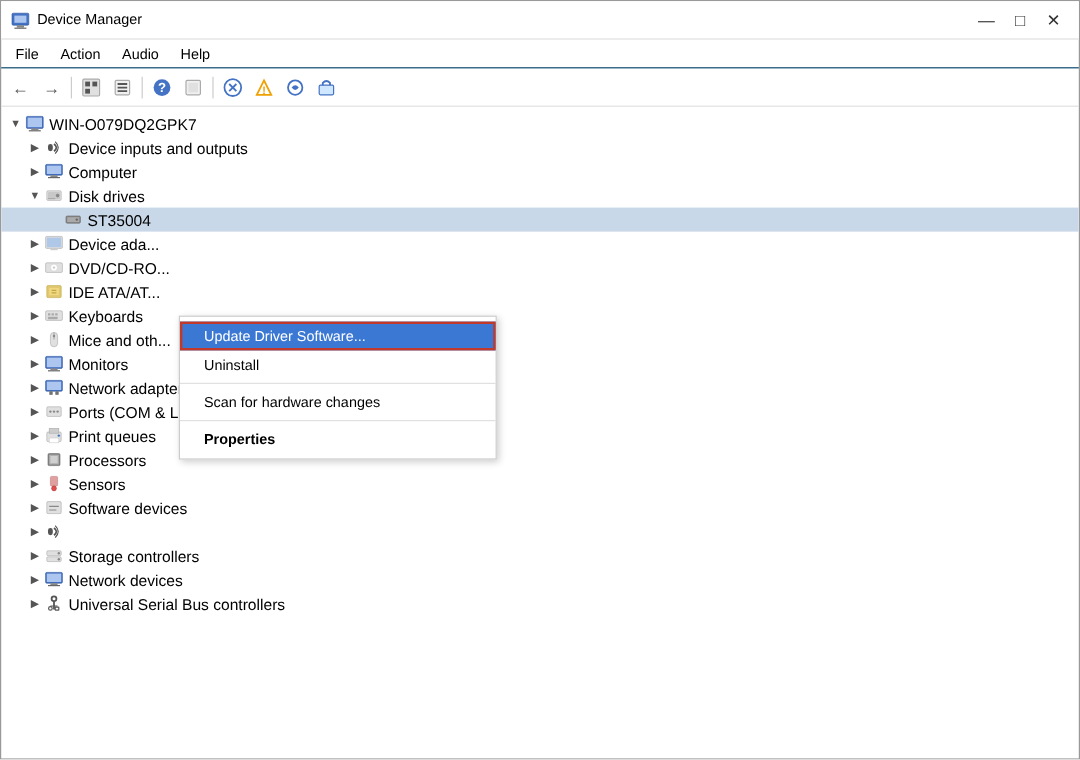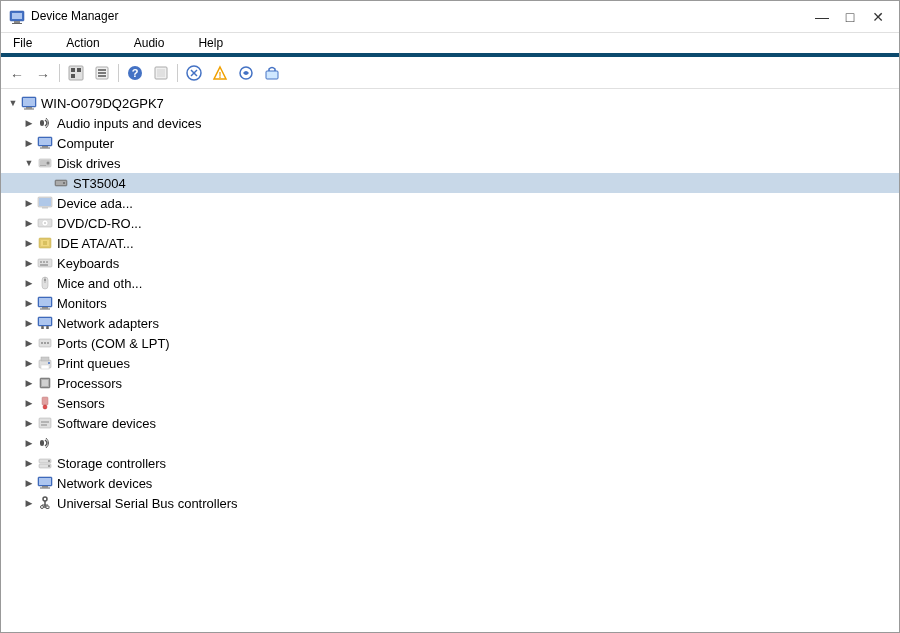--- a/index.html
+++ b/index.html
@@ -54,23 +54,23 @@
       display: flex;
       align-items: center;
       justify-content: center;
       font-size: 14px;
       color: #333;
     }
     .menu-bar {
       display: flex;
       align-items: center;
       padding: 2px 4px;
-      border-bottom: 4px solid #0c4a6e;
+      border-bottom: 1px solid #0c4a6e;
       height: 24px;
-      gap: 18px;
+      gap: 2px;
     }
     .menu-item {
       padding: 2px 8px;
       cursor: pointer;
       font-size: 12px;
       color: #000;
     }
     .toolbar {
       display: flex;
       align-items: center;
@@ -286,21 +286,21 @@
     <div class="tree-item">
       <span style="width:20px;display:inline-block;"></span>
       <span class="expand-arrow">▶</span>
       <span class="tree-icon">
         <svg width="16" height="16" viewBox="0 0 16 16">
           <rect x="3" y="5" width="4" height="6" rx="2" fill="#555"></rect>
           <path d="M8,5 Q12,8 8,11" fill="none" stroke="#555" stroke-width="1.5"></path>
           <path d="M9,3 Q14,8 9,13" fill="none" stroke="#555" stroke-width="1"></path>
         </svg>
       </span>
-      <span class="tree-label">Audio inputs and devices</span>
+      <span class="tree-label">Device inputs and outputs</span>
     </div>
 
     <div class="tree-item">
       <span style="width:20px;display:inline-block;"></span>
       <span class="expand-arrow">▶</span>
       <span class="tree-icon">
         <svg width="16" height="16" viewBox="0 0 16 16">
           <rect x="1" y="2" width="14" height="9" rx="1" fill="#4472c4" stroke="#2a52a0" stroke-width="0.5"></rect>
           <rect x="2" y="3" width="12" height="7" fill="#adc6f0"></rect>
           <rect x="5" y="11" width="6" height="1.5" fill="#888"></rect>
@@ -550,15 +550,23 @@
           <circle cx="8" cy="4" r="2" fill="none" stroke="#555" stroke-width="1.5"></circle>
           <line x1="8" y1="6" x2="8" y2="13" stroke="#555" stroke-width="1.5"></line>
           <line x1="5" y1="10" x2="11" y2="10" stroke="#555" stroke-width="1"></line>
           <circle cx="5" cy="12" r="1.5" fill="none" stroke="#555" stroke-width="1"></circle>
           <rect x="9" y="11" width="3" height="2.5" rx="0.3" fill="none" stroke="#555" stroke-width="1"></rect>
         </svg>
       </span>
       <span class="tree-label">Universal Serial Bus controllers</span>
     </div>
 
+    <div class="context-menu">
+      <span class="context-menu-item highlighted">Update Driver Software...</span>
+      <span class="context-menu-item">Uninstall</span>
+      <div class="context-menu-sep"></div>
+      <span class="context-menu-item">Scan for hardware changes</span>
+      <div class="context-menu-sep"></div>
+      <span class="context-menu-item bold">Properties</span>
+    </div>
 
   </div>
 </div>
 
 </body></html>

